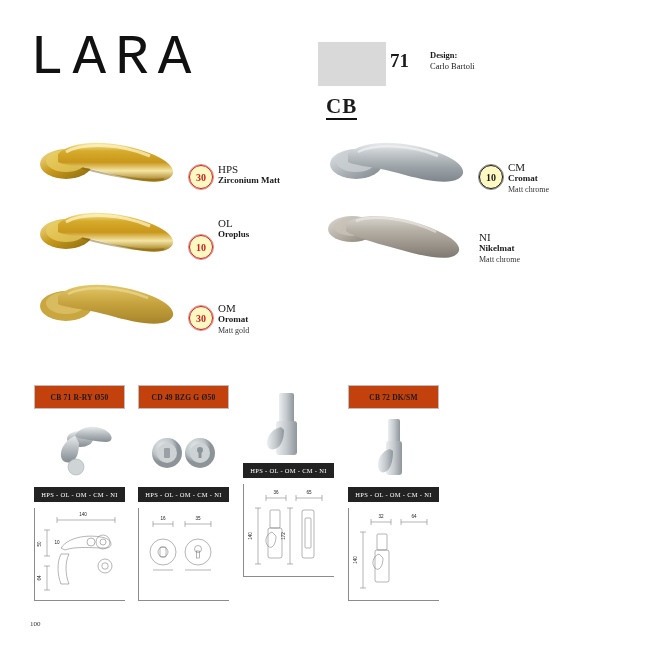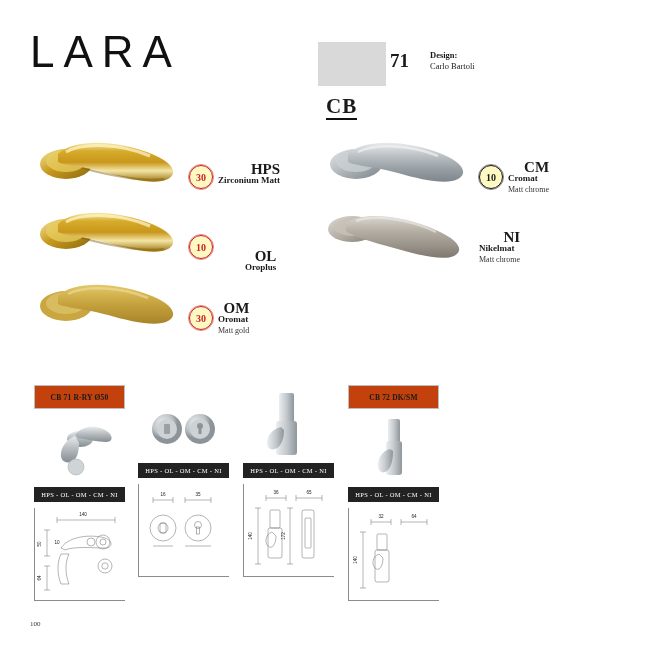--- a/index.html
+++ b/index.html
@@ -14,22 +14,22 @@
     font-family: "Liberation Serif", serif;
     color: #1a1a1a;
     overflow: hidden;
   }
 
   
   .brand-title {
     position: absolute;
     left: 30px;
     top: 30px;
-    font-family: Liberation Sans, sans-serif;
-    font-size: 44px;
+    font-family: Liberation Mono, monospace;
+    font-size: 56px;
     letter-spacing: 9px;
     font-weight: 400;
     color: #111;
     line-height: 1;
   }
 
   .model-block {
     position: absolute;
     left: 318px;
     top: 42px;
@@ -74,21 +74,21 @@
 
   
   .row { position: absolute; }
 
   .finish-text {
     position: absolute;
     font-family: "Liberation Serif", serif;
     font-size: 8.5px;
     line-height: 11px;
   }
-  .finish-code { font-weight: bold; font-size: 15px; text-align: right; }
+  .finish-code { font-weight: normal; font-size: 11px; }
   .finish-name { font-weight: bold; font-size: 9px; }
   .finish-sub { font-size: 8px; color: #333; }
 
   .badge {
     position: absolute;
     width: 22px;
     height: 22px;
     border-radius: 50%;
     border: 1.4px solid #cc2222;
     color: #cc2222;
@@ -216,21 +216,21 @@
 <div class="row" style="left:22px; top:200px; width:170px; height:62px;">
   <svg width="170" height="62" viewBox="0 0 170 62">
     <ellipse cx="44" cy="34" rx="26" ry="15" fill="url(#goldRose)"></ellipse>
     <ellipse cx="44" cy="31" rx="20" ry="11" fill="#e8cf63" opacity=".75"></ellipse>
     <path d="M36 24 C52 8, 96 10, 130 24 C152 33, 156 44, 146 49 C135 55, 110 50, 86 43 C64 37, 44 36, 36 32 Z" fill="url(#goldA)"></path>
     <path d="M44 22 C62 12, 100 14, 128 26" stroke="#fff7d0" stroke-width="3" fill="none" opacity=".7"></path>
     <path d="M60 38 C86 45, 120 52, 142 49" stroke="#7c5c08" stroke-width="2" fill="none" opacity=".45"></path>
   </svg>
 </div>
 <div class="badge" style="left:189px; top:235px;">10</div>
-<div class="finish-text" style="left:218px; top:251px;margin-left:27px;">
+<div class="finish-text" style="left:218px; top:218px;">
   <div class="finish-code">OL</div>
   <div class="finish-name">Oroplus</div>
 </div>
 
 <div class="row" style="left:22px; top:272px; width:170px; height:62px;">
   <svg width="170" height="62" viewBox="0 0 170 62">
     <defs>
       <linearGradient id="goldM" x1="0" y1="0" x2="0" y2="1">
         <stop offset="0%" stop-color="#e3c868"></stop>
         <stop offset="45%" stop-color="#c8a53f"></stop>
@@ -347,20 +347,21 @@
         </g>
         <text class="dimtxt" x="48" y="8" font-family="Liberation Sans, sans-serif" font-size="4.6" fill="#222" text-anchor="middle">140</text>
         <text x="6" y="36" font-family="Liberation Sans, sans-serif" font-size="4.6" fill="#222" text-anchor="middle" transform="rotate(-90 6 36)">50</text>
         <text x="22" y="36" font-family="Liberation Sans, sans-serif" font-size="4.6" fill="#222" text-anchor="middle">10</text>
         <text x="6" y="70" font-family="Liberation Sans, sans-serif" font-size="4.6" fill="#222" text-anchor="middle" transform="rotate(-90 6 70)">64</text>
       </svg>
     </div>
   </div>
 
   <div class="cell" style="left:110px;">
+    <div class="cell-head">CD 49 BZG G Ø50</div>
     <div class="cell-img">
       <svg width="91" height="78" viewBox="0 0 91 78">
         <defs>
           <radialGradient id="rz1" cx="35%" cy="30%">
             <stop offset="0%" stop-color="#eceeef"></stop>
             <stop offset="70%" stop-color="#bcc2c6"></stop>
             <stop offset="100%" stop-color="#8d9499"></stop>
           </radialGradient>
         </defs>
         <circle cx="29" cy="44" r="15" fill="url(#rz1)"></circle>

